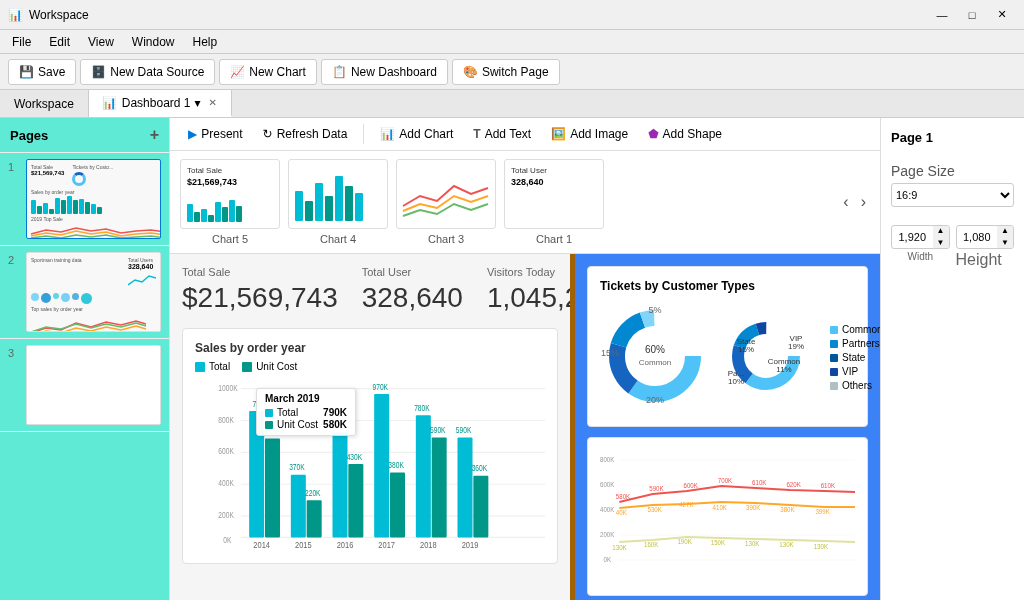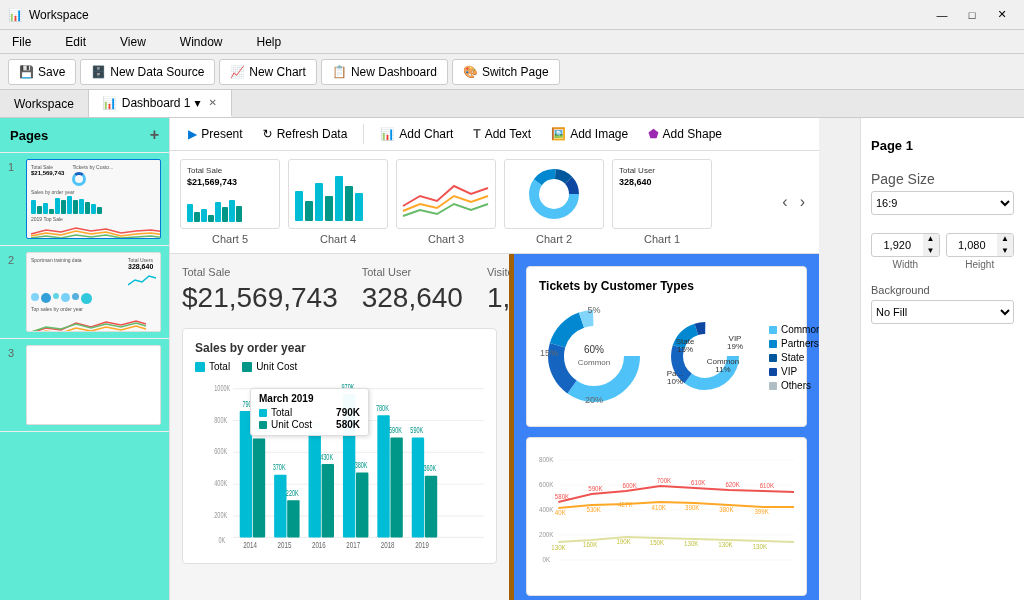--- a/index.html
+++ b/index.html
@@ -15,21 +15,21 @@
     .title-bar-controls { display: flex; gap: 2px; }
     .title-btn {
       width: 28px; height: 20px; border: none; background: transparent;
       font-size: 11px; cursor: pointer; display: flex; align-items: center; justify-content: center;
     }
 
     
     .menu-bar {
       display: flex; align-items: center; background: #f0f0f0;
       height: 24px; padding: 0 4px; border-bottom: 1px solid #ccc;
-      gap: 18px;
+      gap: 2px;
     }
     .menu-item {
       padding: 2px 8px; cursor: pointer; font-size: 12px; border-radius: 2px;
     }
 
     
     .toolbar {
       display: flex; align-items: center; background: #f0f0f0;
       height: 36px; padding: 0 8px; border-bottom: 1px solid #ccc;
       gap: 4px;
@@ -127,22 +127,22 @@
     .bar-chart-svg { width: 100%; height: 180px; }
     .tickets-title { font-size: 12px; font-weight: 600; margin-bottom: 8px; }
     .donuts-row { display: flex; gap: 16px; align-items: center; }
     .donut-legend { display: flex; flex-direction: column; gap: 3px; margin-left: 8px; }
     .legend-entry { display: flex; align-items: center; gap: 4px; font-size: 10px; }
     .legend-sq { width: 8px; height: 8px; border-radius: 1px; }
     .line-chart-title { font-size: 12px; font-weight: 600; margin-bottom: 8px; }
 
     
     .right-panel {
-      width: 164px; background: white; border-left: 1px solid #ddd;
-      padding: 20px 10px; display: flex; flex-direction: column; gap: 10px; margin-left: 41px;
+      width: 144px; background: white; border-left: 1px solid #ddd;
+      padding: 12px 10px; display: flex; flex-direction: column; gap: 10px;
     }
     .panel-section-title { font-size: 13px; font-weight: 600; margin-bottom: 8px; }
     .panel-label { font-size: 14px; color: #555; margin-bottom: 4px; }
     .panel-select {
       width: 100%; height: 24px; border: 1px solid #ccc; border-radius: 3px;
       font-size: 11px; background: white; margin-bottom: 8px;
     }
     .dimension-row { display: flex; gap: 6px; margin-bottom: 4px; }
     .dim-box {
       display: flex; flex-direction: column; flex: 1;
@@ -396,31 +396,20 @@
         <div class="chart-thumb-box">
           <svg width="86" height="56" style="overflow:visible">
             <polyline points="0,40 17,30 34,35 51,20 68,28 85,22" fill="none" stroke="#ef5350" stroke-width="2"></polyline>
             <polyline points="0,45 17,38 34,42 51,30 68,36 85,30" fill="none" stroke="#ffa726" stroke-width="2"></polyline>
             <polyline points="0,50 17,44 34,48 51,38 68,44 85,38" fill="none" stroke="#66bb6a" stroke-width="2"></polyline>
           </svg>
         </div>
         <span class="chart-label">Chart 3</span>
       </div>
 
-      <div class="chart-thumb">
-        <div class="chart-thumb-box" style="align-items:center;justify-content:center">
-          <svg width="56" height="56" viewBox="0 0 56 56">
-            <circle cx="28" cy="28" r="20" fill="none" stroke="#4fc3f7" stroke-width="10" stroke-dasharray="75 125" stroke-dashoffset="0"></circle>
-            <circle cx="28" cy="28" r="20" fill="none" stroke="#0288d1" stroke-width="10" stroke-dasharray="20 125" stroke-dashoffset="-75"></circle>
-            <circle cx="28" cy="28" r="20" fill="none" stroke="#01579b" stroke-width="10" stroke-dasharray="15 125" stroke-dashoffset="-95"></circle>
-            <circle cx="28" cy="28" r="20" fill="none" stroke="#0d47a1" stroke-width="10" stroke-dasharray="15 125" stroke-dashoffset="-110"></circle>
-          </svg>
-        </div>
-        <span class="chart-label">Chart 2</span>
-      </div>
 
       <div class="chart-thumb">
         <div class="chart-thumb-box">
           <div class="ct-label">Total User</div>
           <div class="ct-val">328,640</div>
         </div>
         <span class="chart-label">Chart 1</span>
       </div>
 
       <div class="chart-strip-nav">
@@ -508,21 +497,21 @@
               <text x="332" y="88" font-size="8" fill="#009688">360K</text>
 
               <text x="70" y="160" font-size="9" fill="#666">2014</text>
               <text x="120" y="160" font-size="9" fill="#666">2015</text>
               <text x="170" y="160" font-size="9" fill="#666">2016</text>
               <text x="220" y="160" font-size="9" fill="#666">2017</text>
               <text x="270" y="160" font-size="9" fill="#666">2018</text>
               <text x="320" y="160" font-size="9" fill="#666">2019</text>
             </svg>
             
-            <div class="tooltip-box" style="left:55px;top:10px;width:119px">
+            <div class="tooltip-box" style="left:61px;top:10px;width:100px">
               <div style="font-size:10px;font-weight:600;margin-bottom:3px">March 2019</div>
               <div class="tooltip-row">
                 <div class="tooltip-dot" style="background:#00bcd4"></div>
                 <span>Total</span>
                 <span style="font-weight:600;margin-left:auto">790K</span>
               </div>
               <div class="tooltip-row">
                 <div class="tooltip-dot" style="background:#009688"></div>
                 <span>Unit Cost</span>
                 <span style="font-weight:600;margin-left:auto">580K</span>
@@ -675,27 +664,19 @@
         <div style="font-size:10px;color:#666;text-align:center;margin-top:2px">Width</div>
       </div>
       <div class="dim-box">
         <div class="dim-input-wrap">
           <input type="text" class="dim-input" value="1,080" style="">
           <div class="dim-spinners">
             <button class="dim-spin-btn">▲</button>
             <button class="dim-spin-btn">▼</button>
           </div>
         </div>
-        <div style="font-size:10px;color:#666;text-align:center;margin-top:2px">Height</div>
-      </div>
-    </div>
-
-    <div>
-      <div class="bg-label">Background</div>
-      <select class="panel-select">
-        <option>No Fill</option>
-        <option>Solid Color</option>
-        <option>Gradient</option>
-      </select>
-    </div>
+        <div style="font-size:16px;color:#666;text-align:left;margin-top:2px">Height</div>
+      </div>
+    </div>
+
   </div>
 
 </div>
 
 </body></html>

